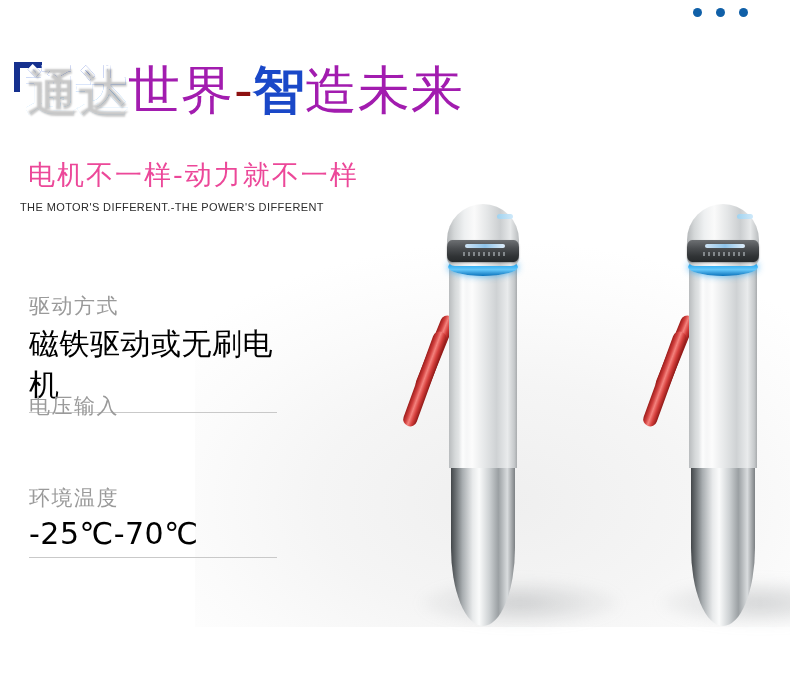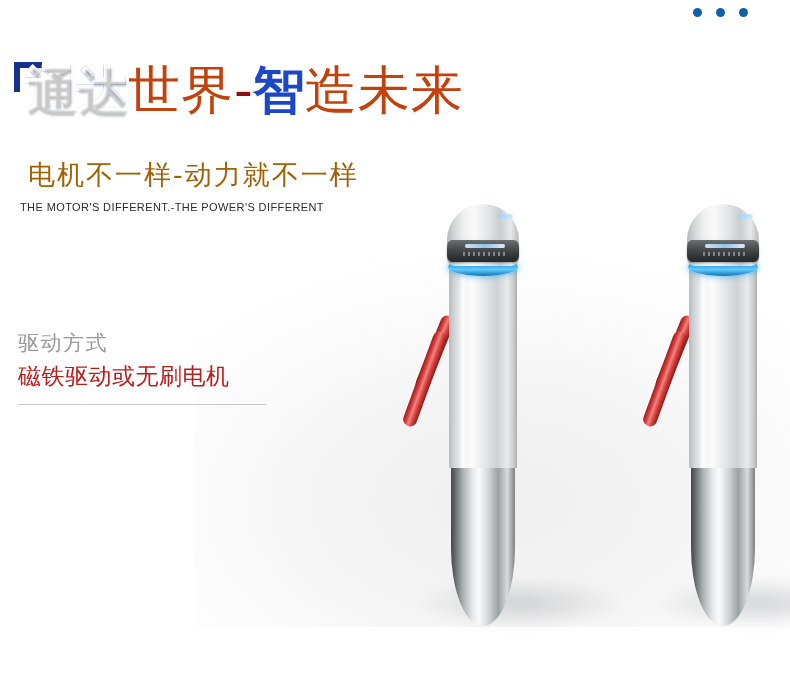--- a/index.html
+++ b/index.html
@@ -38,50 +38,50 @@
   }
   .h-blue{
     font-size:50px;font-weight:bold;letter-spacing:1px;
     background:linear-gradient(180deg,#1233b4 0%,#1e55dd 30%,#4aa8f2 62%,#cfeaff 86%,#7fc6f5 100%);
     -webkit-background-clip:text;background-clip:text;color:transparent;
     -webkit-text-stroke:2px #ffffff;
     paint-order:stroke fill;
     text-shadow:2px 3px 2px rgba(0,0,0,.22);
   }
   .h-red{
-    font-size:52px;color:#c2410c;font-weight:400;letter-spacing:1px;
+    font-size:52px;color:#a21caf;font-weight:400;letter-spacing:1px;
     vertical-align:baseline;
     text-shadow:1px 1px 1px rgba(255,255,255,.9);
   }
   .h-dash{font-size:52px;color:#8d1111;}
   .h-zhi{
     font-size:52px;color:#1a48c8;font-weight:bold;
     text-shadow:1px 1px 1px rgba(255,255,255,.9);
   }
 
   
   .sub-cn{
-    position:absolute;left:28px;top:157px;font-size:27px;color:#a16207;
+    position:absolute;left:28px;top:157px;font-size:27px;color:#ec4899;
     letter-spacing:2px;font-family:"DejaVu Sans","Liberation Sans",sans-serif;
   }
   .sub-en{
     position:absolute;left:20px;top:201px;font-size:11px;color:#2b2b2b;
     letter-spacing:.4px;font-weight:500;
   }
 
   
-  .spec{position:absolute;left:18px;margin-top:37px;}
+  .spec{position:absolute;left:29px;}
   .spec-label{
     font-size:21px;color:#9a9a9a;letter-spacing:1.5px;
     font-family:"DejaVu Sans","Liberation Sans",sans-serif;
   }
   .spec-value{
-    margin-top:4px;font-size:23px;color:#b91c1c;letter-spacing:.5px;
+    margin-top:4px;font-size:30px;color:#000000;letter-spacing:.5px;
     font-family:"DejaVu Sans","Liberation Sans",sans-serif;
-    padding-bottom:12px;border-bottom:1.5px solid #c9c9c9;display:block;
+    padding-bottom:6px;border-bottom:1.5px solid #c9c9c9;display:block;
   }
   .spec-0{top:292px;width:248px;}
   .spec-1{top:392px;width:250px;}
   .spec-2{top:484px;width:248px;}
 
   
   .gate{position:absolute;}
 
   .gate .column{
     position:absolute;left:24px;top:40px;width:68px;height:232px;
@@ -173,22 +173,25 @@
 </div>
 
 <div class="sub-cn">电机不一样-动力就不一样</div>
 <div class="sub-en">THE MOTOR'S DIFFERENT.-THE POWER'S DIFFERENT</div>
 
 <div class="spec spec-0">
   <div class="spec-label">驱动方式</div>
   <div class="spec-value">磁铁驱动或无刷电机</div>
 </div>
 <div class="spec spec-1">
+  <div class="spec-label">电压输入</div>
 </div>
 <div class="spec spec-2">
+  <div class="spec-label">环境温度</div>
+  <div class="spec-value">-25℃-70℃</div>
 </div>
 
 <div class="floor-shadow" style="left:420px;top:580px;width:200px;height:46px;"></div>
 <div class="gate" id="gate-left" style="left:425px;top:196px;width:120px;height:440px;">
   <div class="arm-h" style="left:-122px;top:56px;width:165px;"></div>
   <div class="arm-d" style="left:18px;top:120px;height:80px;transform:rotate(22deg);"></div>
   <div class="arm-d" style="left:10px;top:136px;height:100px;transform:rotate(20deg);"></div>
   <div class="lower"></div>
   <div class="column"></div>
   <div class="ring"></div>

